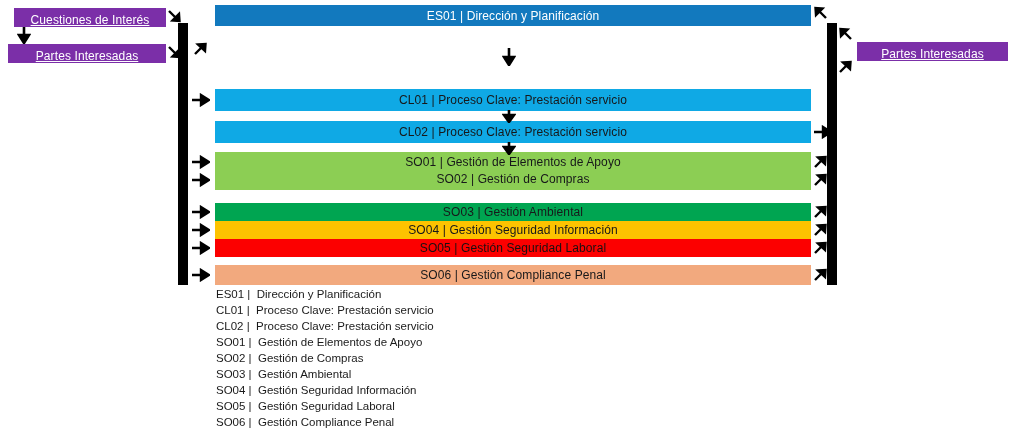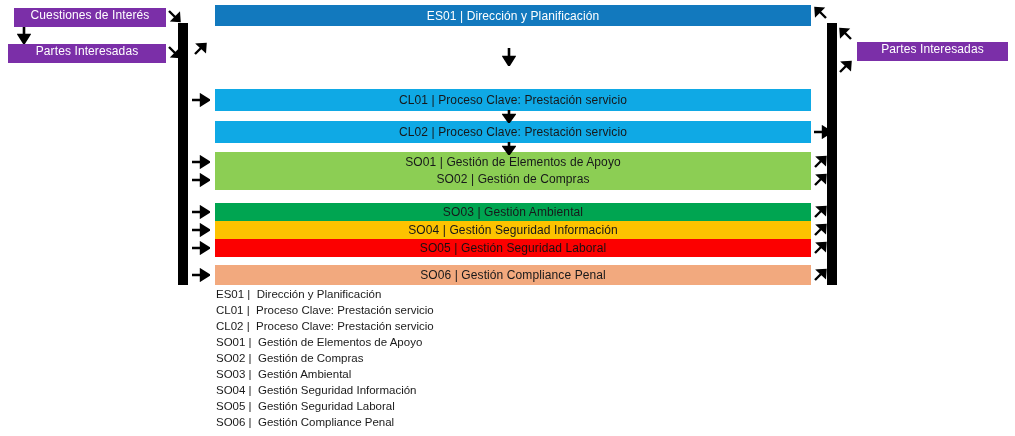--- a/index.html
+++ b/index.html
@@ -18,23 +18,24 @@
     overflow: hidden;
   }
   .abs { position: absolute; }
 
   
   .purple-box {
     background: #7b2fa8;
     color: #ffffff;
     font-size: 12px;
     display: flex;
-    align-items: flex-start;
+    align-items: flex-end;
     justify-content: center;
     letter-spacing: 0.1px;
+    text-decoration: underline;
   }
 
   
   .band {
     display: flex;
     align-items: center;
     justify-content: center;
     font-size: 12px;
     color: #1a1a1a;
     letter-spacing: 0.1px;

